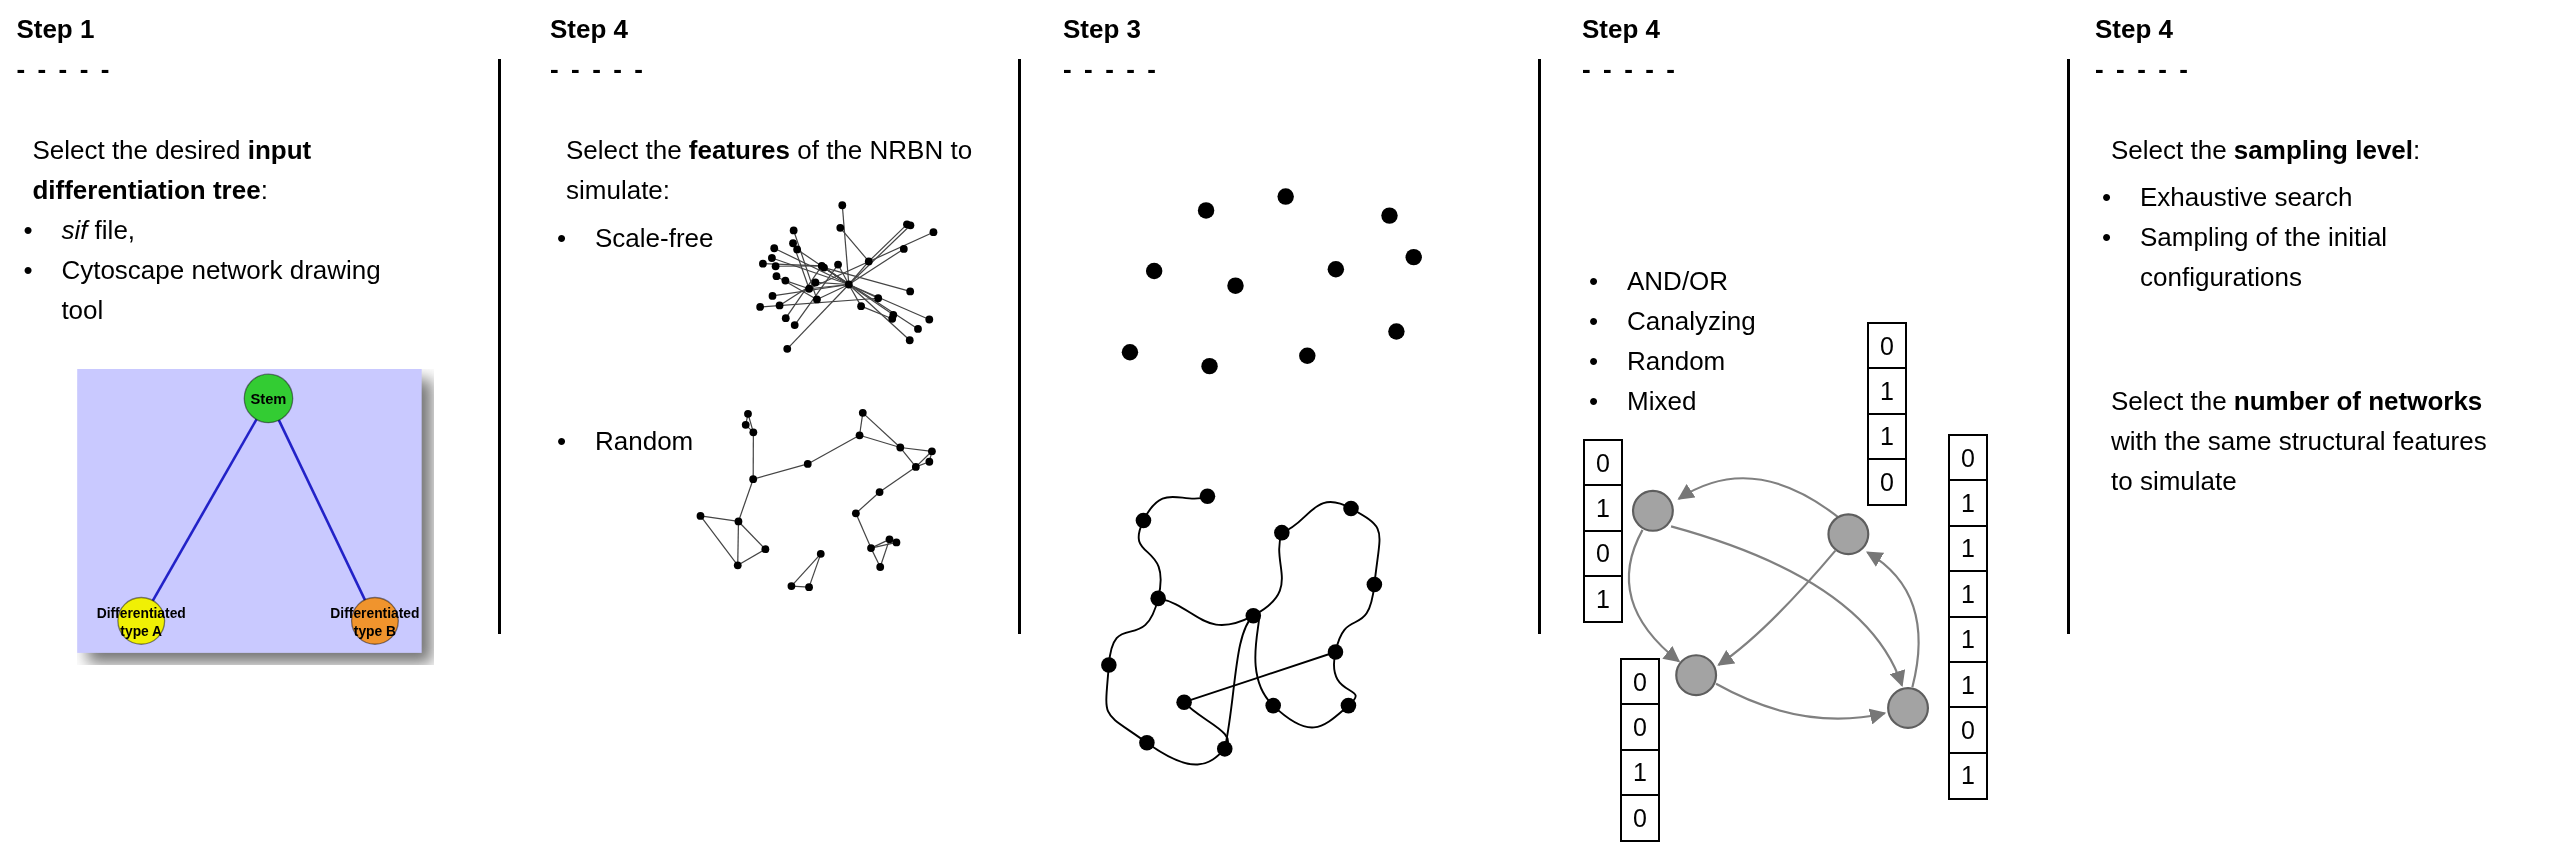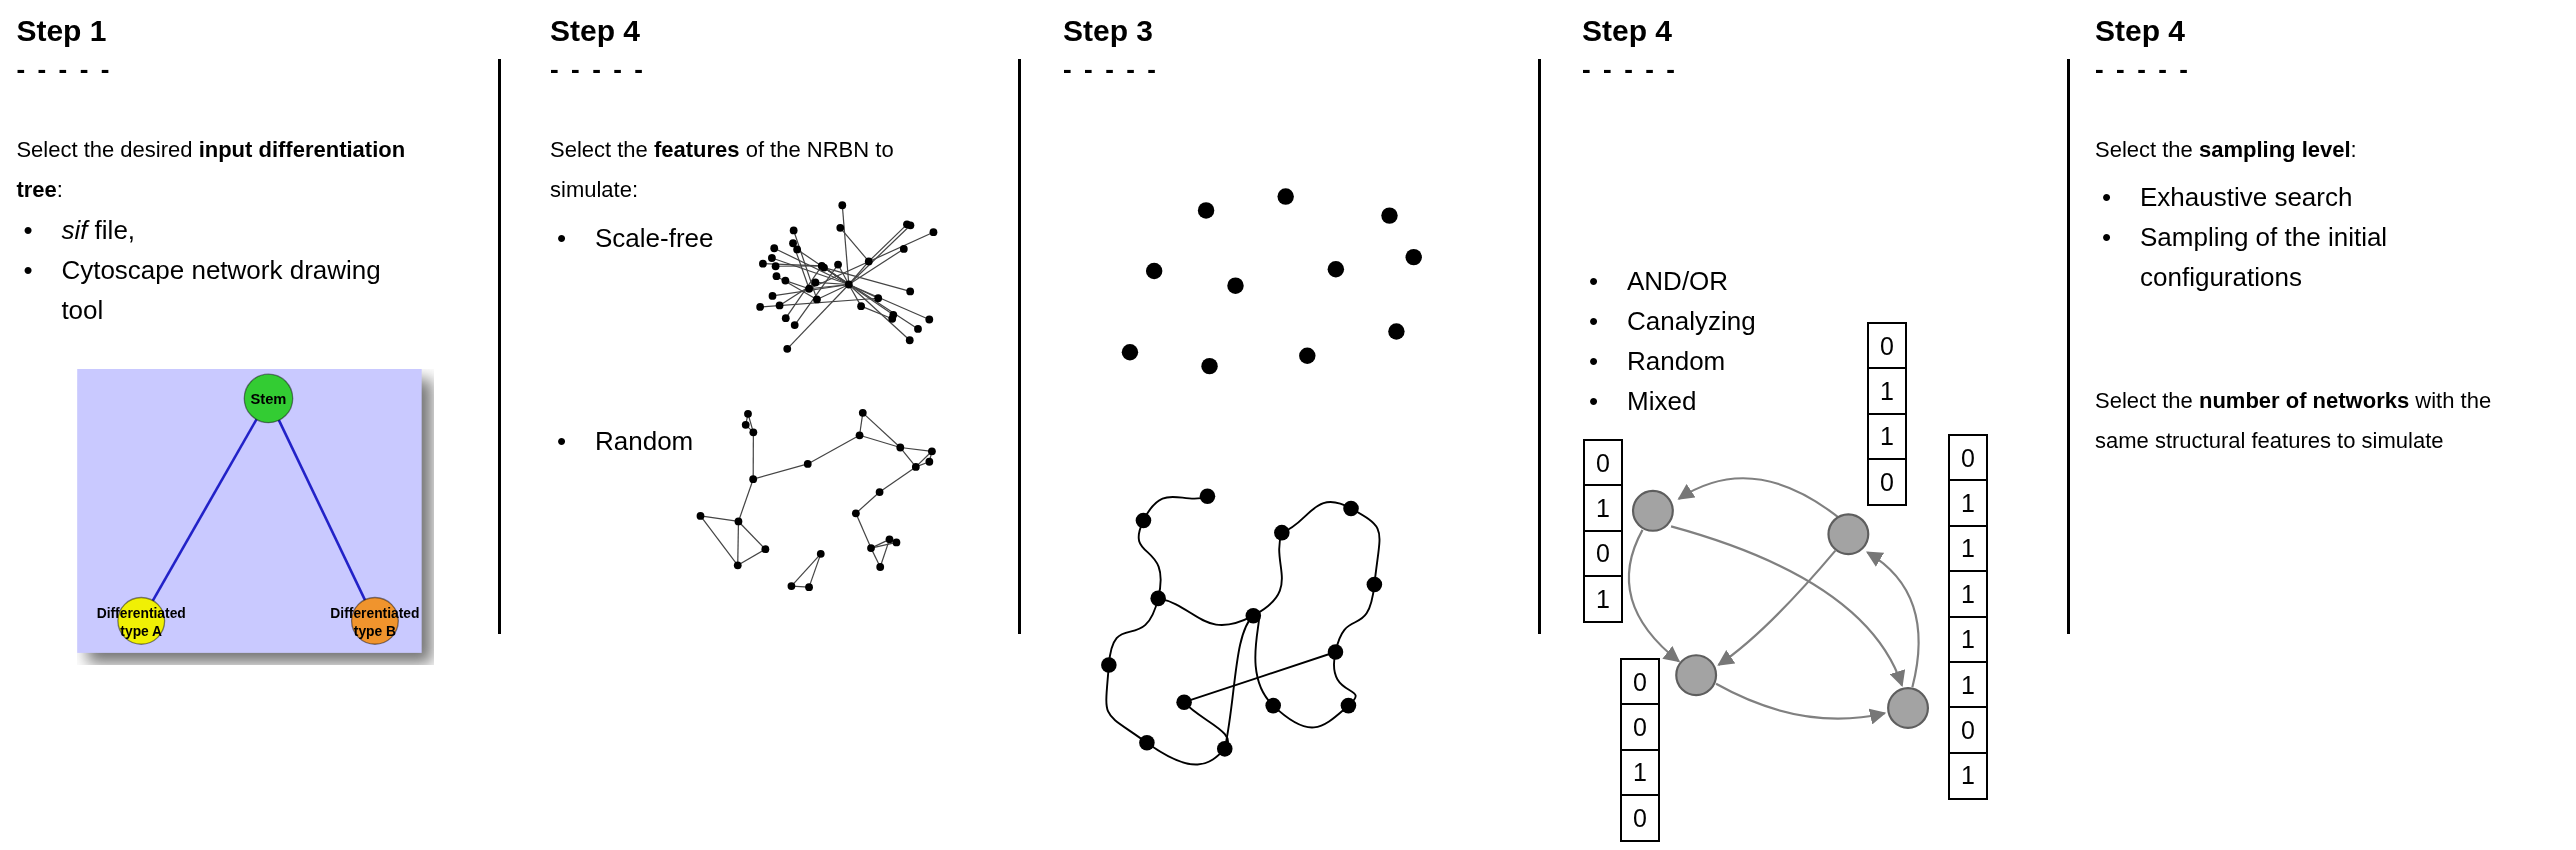--- a/index.html
+++ b/index.html
@@ -1,23 +1,23 @@
 <!DOCTYPE html>
 <html style="--tree-box: #c9c9ff; --stem-green: #33cc33; --type-a-yellow: #f0f005; --type-b-orange: #f0942d; --edge-blue: #2222c8; --node-gray: #a3a3a3;font-size:14px"><head>
 <meta charset="utf-8">
 <style>
   * { margin:0; padding:0; box-sizing:border-box; }
   html,body { width:2576px; height:851px; background:#ffffff; color:#000;
               font-family:"Liberation Sans", sans-serif; overflow:hidden; }
   body { position:relative; }
 
   .col { position:absolute; top:0; height:851px; }
-  .step-title { position:absolute; top:14px; left:0; font-size:30px; font-weight:bold; }
+  .step-title { position:absolute; top:14px; left:0; font-size:26px; font-weight:bold; }
   .dashes { position:absolute; top:54px; left:0; font-size:26px; font-weight:bold; letter-spacing:2.6px; white-space:nowrap; }
-  .para { position:absolute; font-size:22px; line-height:40px; }
+  .para { position:absolute; font-size:26px; line-height:40px;margin-left:16px; }
   .para b { font-weight:bold; }
   .bullets { position:absolute; font-size:26px; line-height:40px; list-style:none; }
   .bullets li { display:flex; }
   .bullets .dot { flex:none; width:45px; padding-left:7px; }
   .bullets .bt { flex:1; }
 
   .divider { position:absolute; top:59px; height:575px; width:2.6px; background:#000; }
 
   .gfx { position:absolute; }
 

